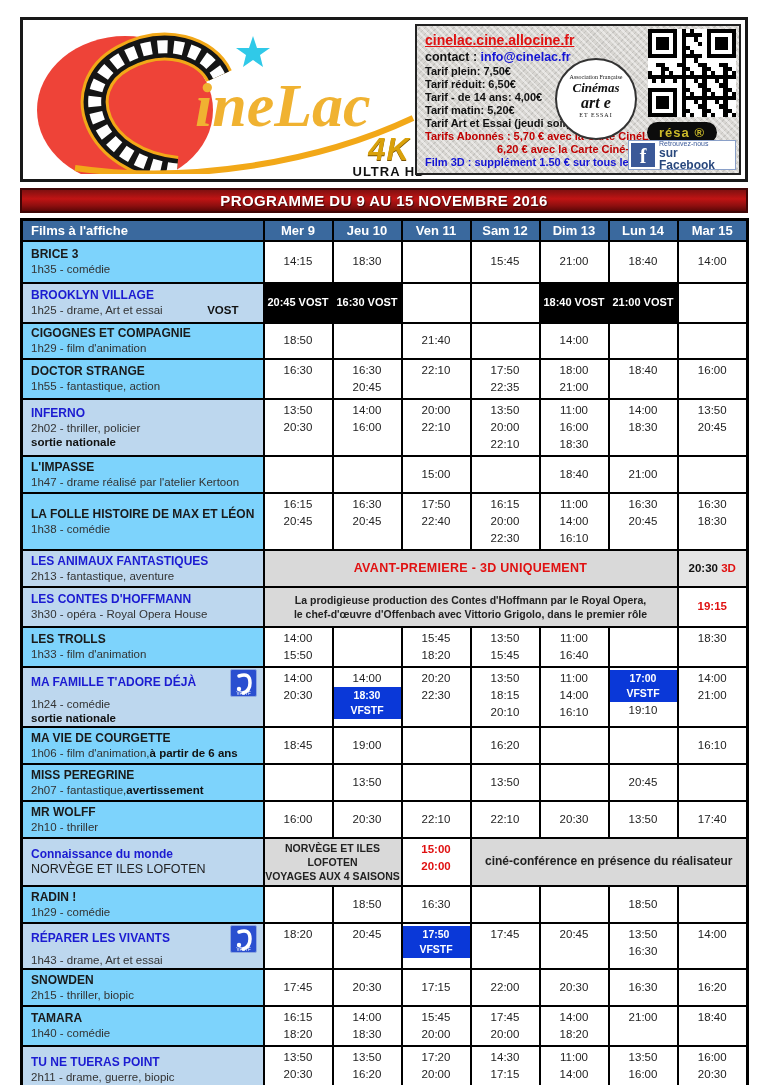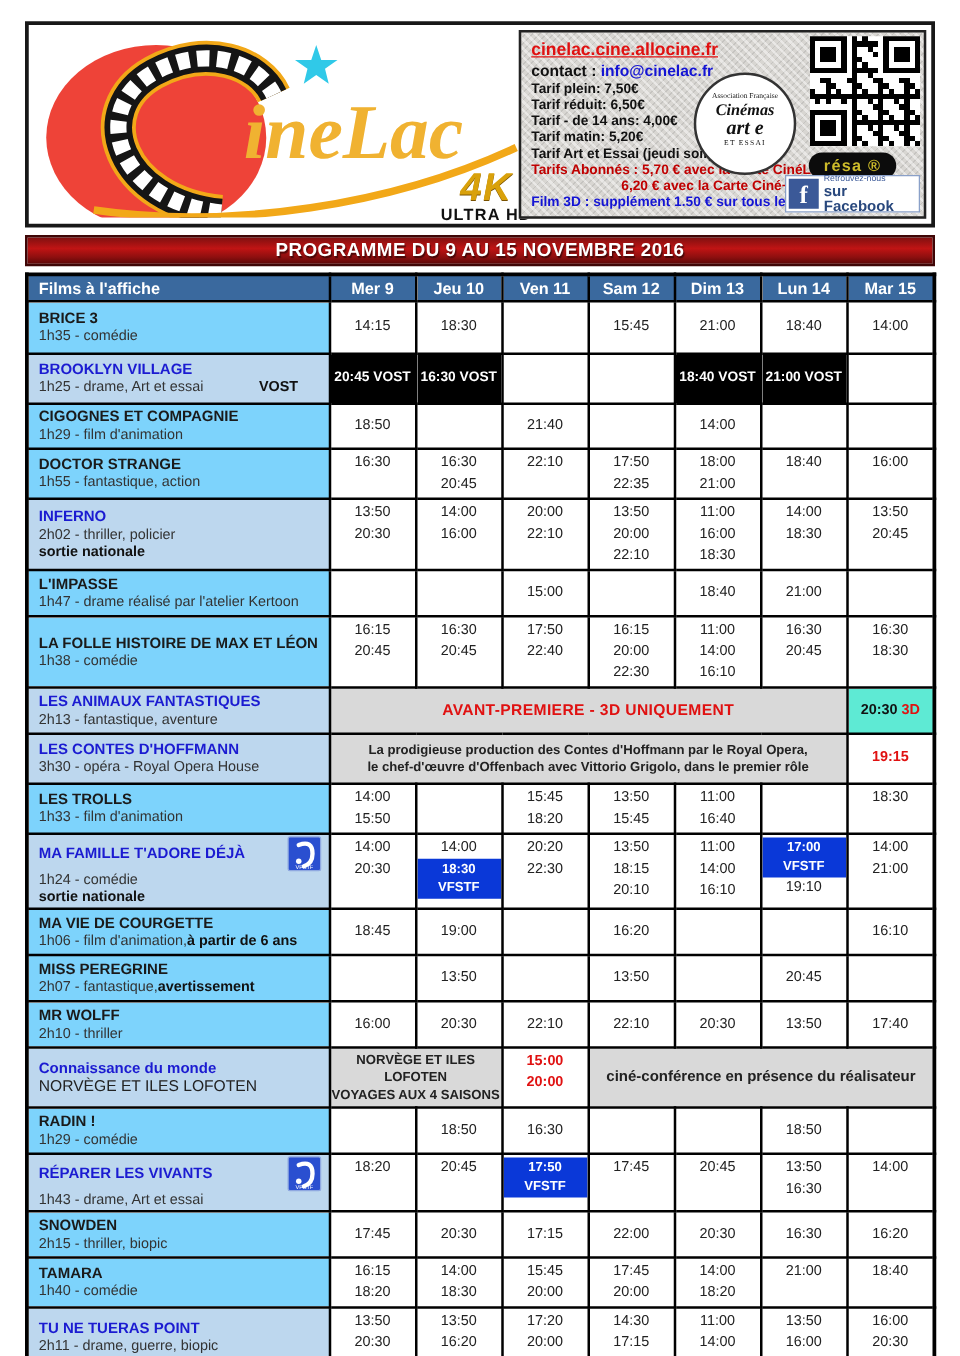--- a/index.html
+++ b/index.html
@@ -69,21 +69,21 @@
   .film-title.blue{color:#1b1bd1;}
   .film-info{font-size:11.5px;color:#333;line-height:14px;display:flex;align-items:baseline;}
   .seg-red{color:#e01111;font-weight:700;}
   .seg-bold{font-weight:700;color:#111;}
   .seg-right{margin-left:auto;margin-right:20px;}
   .seg-big{font-size:12.5px;color:#222;}
   td.tcell{text-align:center;padding:2px 0;vertical-align:top;background:#fff;}
   tr.single td.tcell{vertical-align:middle;}
   td.bg-gray{background:#000000;}
   td.bg-lightgray{background:#d9d9d9;}
-  td.bg-yellow{background:#5eead4;}
+  td.bg-yellow{background:#e5e5e5;}
   .time{font-size:11.5px;color:#222;line-height:17px;}
   .time.vost{color:#fff;font-weight:700;font-size:11px;}
   .time.red{color:#e01111;font-weight:700;}
   .chip{display:inline-block;background:#0a38d8;color:#fff;font-weight:700;font-size:10.5px;
     line-height:15px;padding:1px 3px;}
   .t3d-time{font-weight:700;color:#111;font-size:11.5px;}
   .t3d-3d{font-weight:700;color:#e01111;font-size:11.5px;}
   .span-cell{text-align:center;vertical-align:middle !important;}
   .span-line{font-weight:700;color:#222;font-size:12px;line-height:15px;}
   .span-line.small{font-size:10.5px;line-height:14px;}

